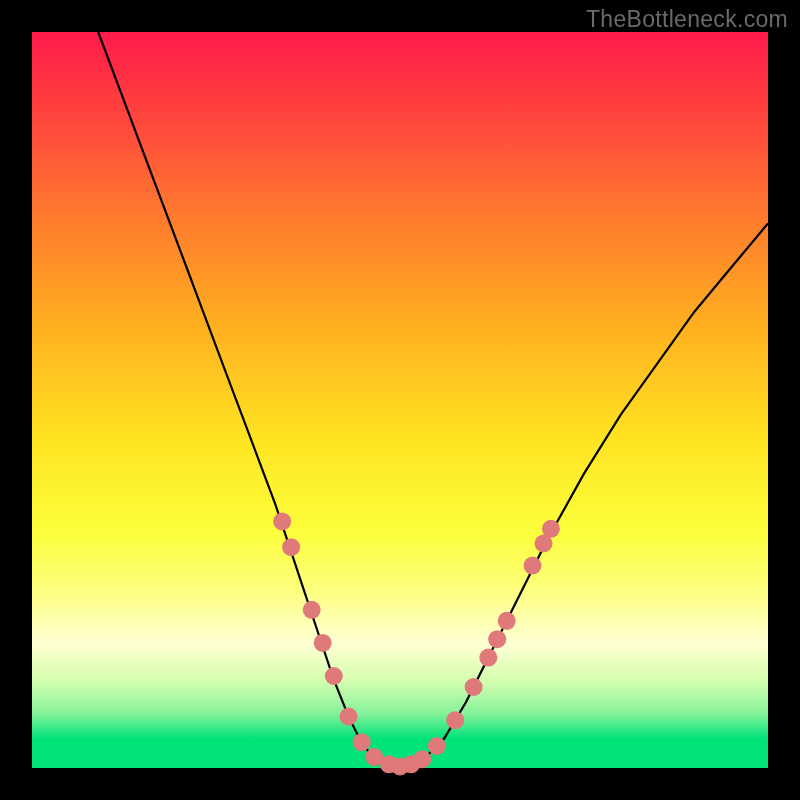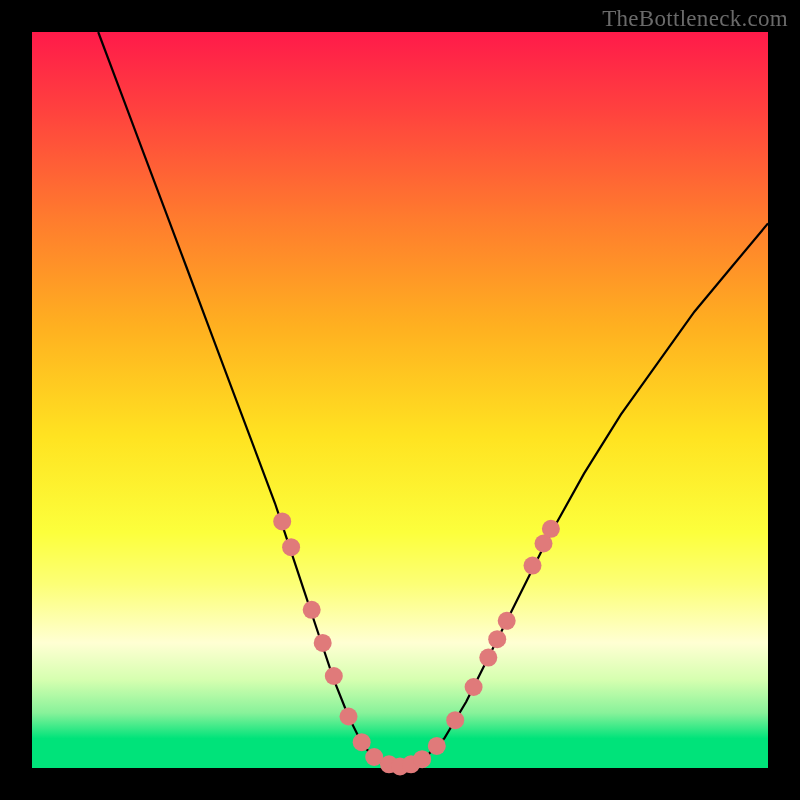--- a/index.html
+++ b/index.html
@@ -33,21 +33,21 @@
     );
   }
   .watermark {
     position: absolute;
     top: 6px;
     right: 12px;
     color: #6a6a6a;
     font-size: 23px;
     font-weight: 500;
     letter-spacing: 0.3px;
-    font-family: Liberation Serif, serif;
+    font-family: Liberation Sans, sans-serif;
   }
   svg.curve {
     position: absolute;
     left: 0;
     top: 0;
     width: 736px;
     height: 736px;
     overflow: visible;
   }
 </style>

